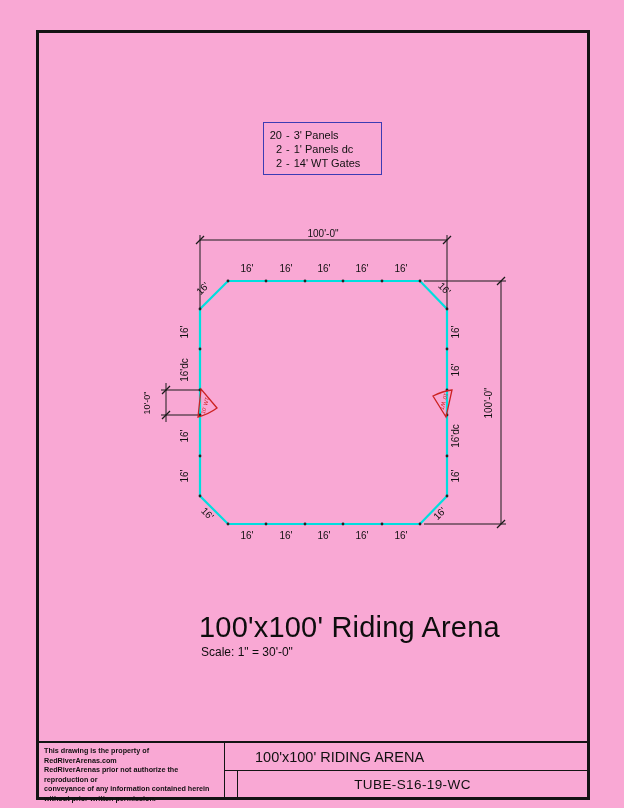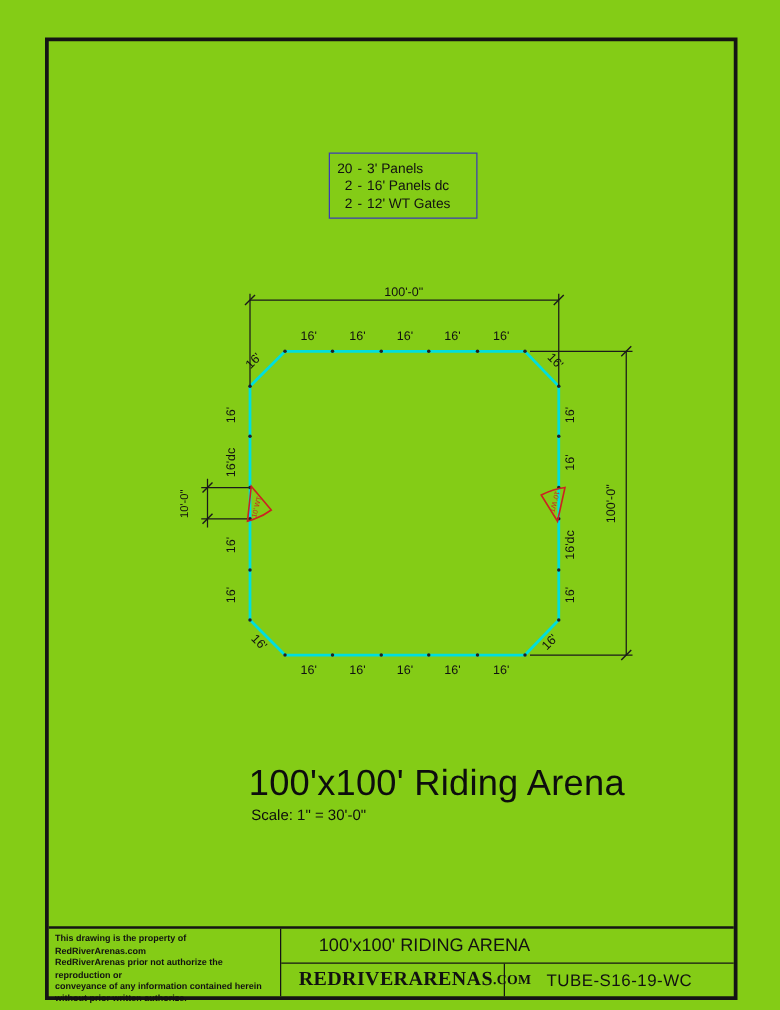--- a/index.html
+++ b/index.html
@@ -1,17 +1,17 @@
 <!DOCTYPE html>
 <html><head>
 <meta charset="utf-8">
 <style>
   html,body{margin:0;padding:0;background:#ffffff;}
   body{width:624px;height:808px;position:relative;font-family:"Liberation Sans",sans-serif;color:#111;}
-  .page{position:absolute;inset:0;background:#84cc16;overflow:hidden;}
+  .page{position:absolute;inset:0;background:#f9a8d4;overflow:hidden;}
   .frame{position:absolute;left:36px;top:30px;width:554px;height:770px;border:3px solid #141414;box-sizing:border-box;}
   .legend{position:absolute;left:263px;top:122px;width:119px;height:53px;border:1.5px solid #3c3cb4;box-sizing:border-box;
           display:flex;flex-direction:column;justify-content:center;font-size:11px;line-height:14px;}
   .legend-row{display:flex;align-items:baseline;}
   .legend-count{width:18px;text-align:right;}
   .legend-sep{margin:0 4px;}
   svg.drawing{position:absolute;left:0;top:0;}
   .dim-line{stroke:#1a1a1a;stroke-width:1;}
   .tick{stroke:#1a1a1a;stroke-width:1.2;}
   .arena{stroke:#00dede;stroke-width:2.2;fill:none;stroke-linejoin:miter;}
@@ -42,26 +42,26 @@
 
   <div class="legend">
     <div class="legend-row">
       <span class="legend-count">20</span>
       <span class="legend-sep">-</span>
       <span>3' Panels</span>
     </div>
     <div class="legend-row">
       <span class="legend-count">2</span>
       <span class="legend-sep">-</span>
-      <span>16' Panels dc</span>
+      <span>1' Panels dc</span>
     </div>
     <div class="legend-row">
       <span class="legend-count">2</span>
       <span class="legend-sep">-</span>
-      <span>12' WT Gates</span>
+      <span>14' WT Gates</span>
     </div>
   </div>
 
   <svg class="drawing" width="624" height="808" viewBox="0 0 624 808">
 
     <polygon class="arena" points="228,281 420,281 447,309 447,496 420,524 228,524 200,496 200,309"></polygon>
 
     <g class="dots">
       <circle class="dot" cx="228" cy="281" r="1.4"></circle>
         <circle class="dot" cx="420" cy="281" r="1.4"></circle>
@@ -164,26 +164,22 @@
   </svg>
 
   <div class="big-title">100'x100' Riding Arena</div>
   <div class="scale-note">Scale: 1" = 30'-0"</div>
 
   <div class="title-block">
     <div class="tb-left">
       <div>This drawing is the property of RedRiverArenas.com</div>
       <div>RedRiverArenas prior not authorize the reproduction or</div>
       <div>conveyance of any information contained herein</div>
-      <div>without prior written authorize.</div>
+      <div>without prior written permission.</div>
     </div>
     <div class="tb-right">
       <div class="tb-row1">100'x100' RIDING ARENA</div>
       <div class="tb-row2">
-        <div class="tb-company">
-            <span>REDRIVERARENAS</span>
-            <span class="suffix">.COM</span>
-          </div>
         <div class="tb-number">TUBE-S16-19-WC</div>
       </div>
     </div>
   </div>
 </div>
 
 </body></html>

